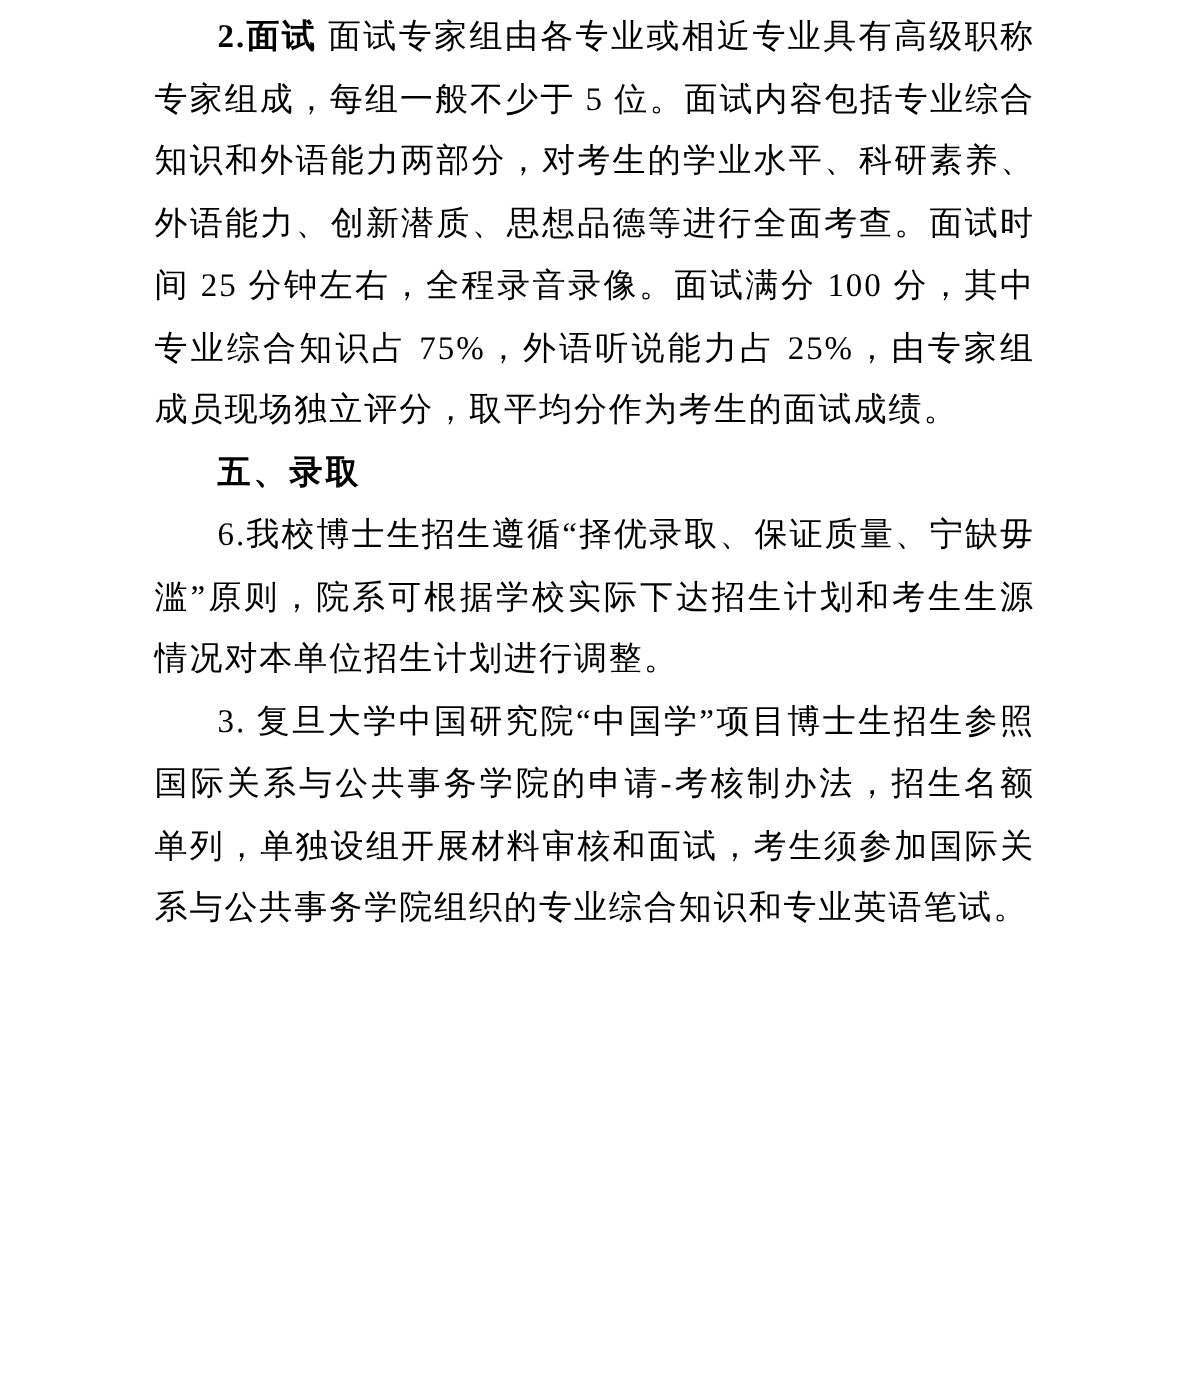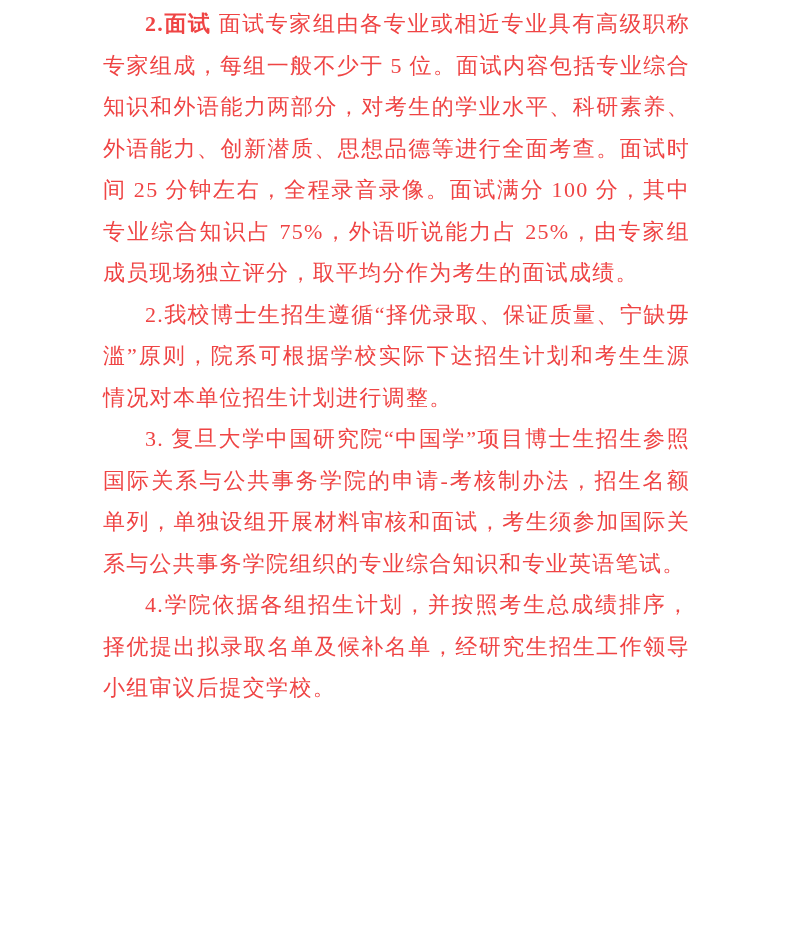--- a/index.html
+++ b/index.html
@@ -46,19 +46,19 @@
     letter-spacing: 2px;
   }
   .lead-bold {
     font-weight: bold;
   }
 </style>
 </head>
 <body style="background: rgb(255, 255, 255);">
 
 <div class="doc-page">
-  <div class="doc-content" id="doc-content" style="color: #ef4444;">
+  <div class="doc-content" id="doc-content" style="color: #000000;">
       <p class="doc-paragraph"><strong class="lead-bold">2.面试</strong><span> 面试专家组由各专业或相近专业具有高级职称专家组成，每组一般不少于 5 位。面试内容包括专业综合知识和外语能力两部分，对考生的学业水平、科研素养、外语能力、创新潜质、思想品德等进行全面考查。面试时间 25 分钟左右，全程录音录像。面试满分 100 分，其中专业综合知识占 75%，外语听说能力占 25%，由专家组成员现场独立评分，取平均分作为考生的面试成绩。</span></p>
-      <p class="doc-paragraph">2.我校博士生招生遵循“择优录取、保证质量、宁缺毋滥”原则，院系可根据学校实际下达招生计划和考生生源情况对本单位招生计划进行调整。</p>
+      <h2 class="doc-heading">五、录取</h2>
+      <p class="doc-paragraph">6.我校博士生招生遵循“择优录取、保证质量、宁缺毋滥”原则，院系可根据学校实际下达招生计划和考生生源情况对本单位招生计划进行调整。</p>
       <p class="doc-paragraph">3. 复旦大学中国研究院“中国学”项目博士生招生参照国际关系与公共事务学院的申请-考核制办法，招生名额单列，单独设组开展材料审核和面试，考生须参加国际关系与公共事务学院组织的专业综合知识和专业英语笔试。</p>
-      <p class="doc-paragraph">4.学院依据各组招生计划，并按照考生总成绩排序，择优提出拟录取名单及候补名单，经研究生招生工作领导小组审议后提交学校。</p>
     </div>
 </div>
 
 </body></html>

